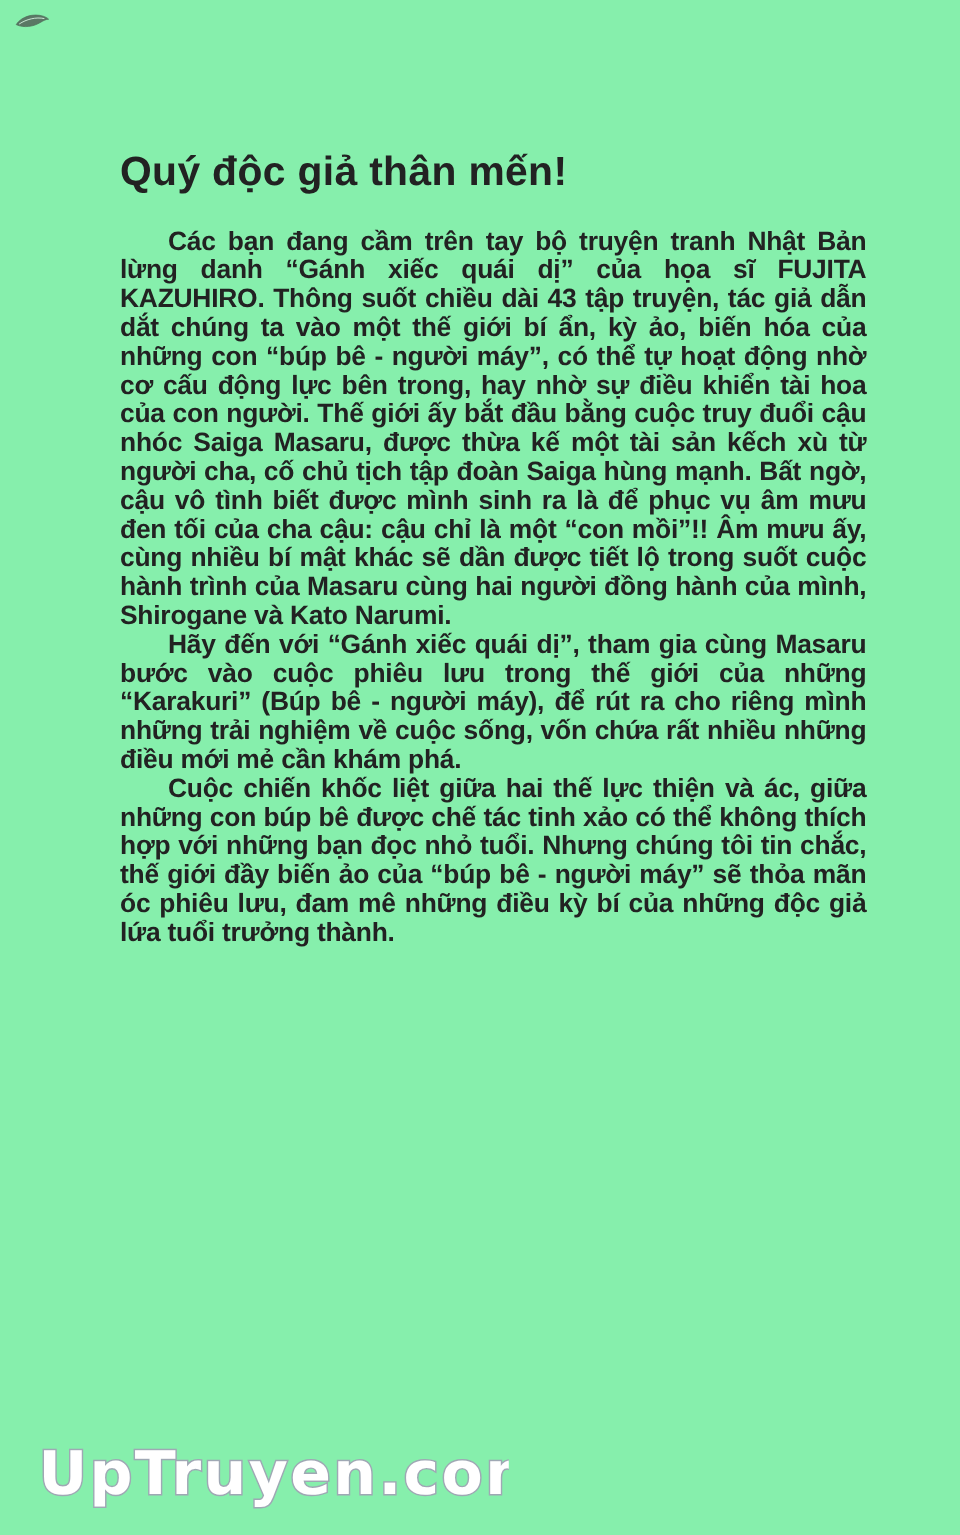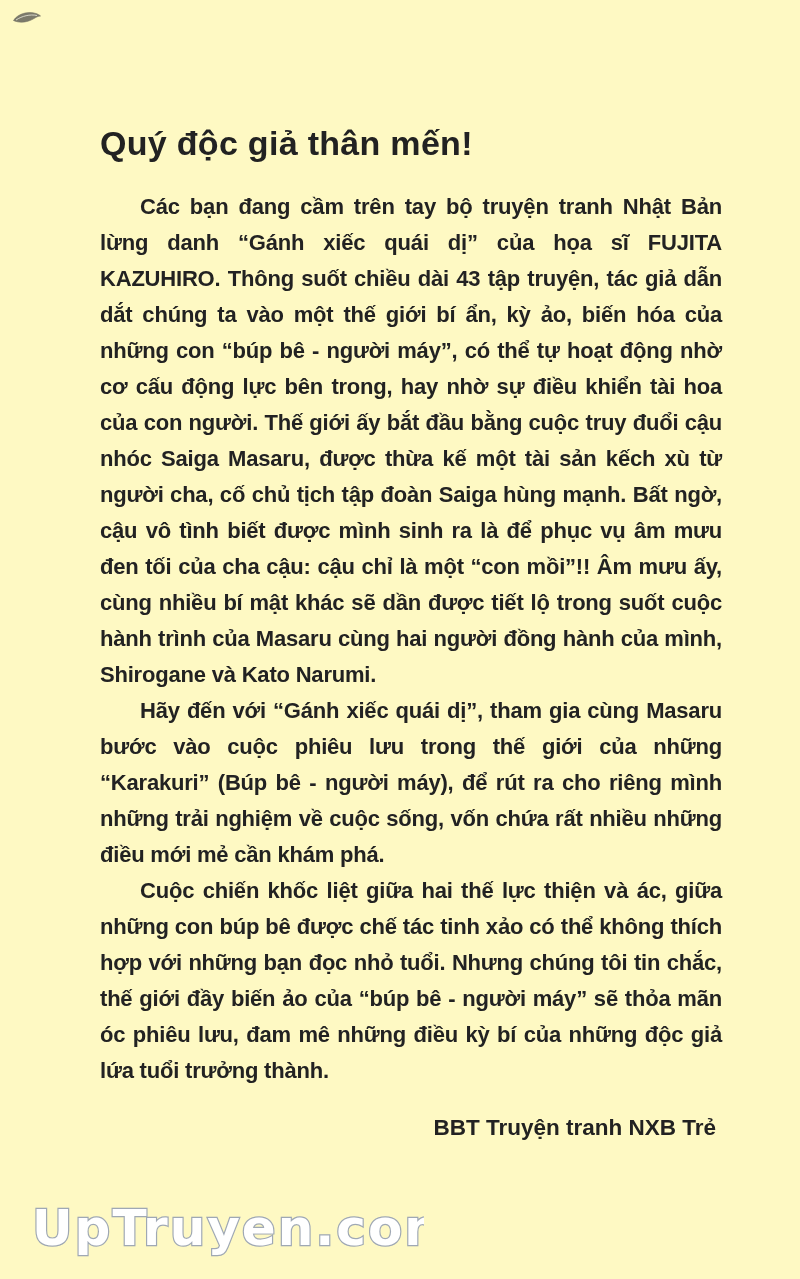--- a/index.html
+++ b/index.html
@@ -10,21 +10,21 @@
     width: 800px;
     height: 1279px;
     background: #fefefe;
     position: relative;
     overflow: hidden;
     font-family: "Liberation Sans", sans-serif;
   }
   .page {
     position: absolute;
     inset: 0;
-    background: #fef9c3;
+    background: #86efac;
   }
   .corner-smudge {
     position: absolute;
     left: 12px;
     top: 10px;
     width: 30px;
     height: 18px;
     opacity: 0.72;
   }
   .content {
@@ -38,21 +38,21 @@
     font-size: 34px;
     font-weight: 700;
     letter-spacing: 0.3px;
     margin: 0 0 26px 0;
     color: #222;
   }
   .body-par {
     margin: 0;
     font-size: 22px;
     font-weight: 700;
-    line-height: 36px;
+    line-height: 24px;
     text-align: justify;
     text-indent: 40px;
     color: #222;
     letter-spacing: -0.2px;
   }
   .signature {
     margin-top: 26px;
     text-align: right;
     padding-right: 6px;
     font-size: 22.5px;
@@ -87,20 +87,19 @@
     <path d="M4,10 C10,6 18,4 25,5.5" fill="none" stroke="#e8e8e8" stroke-width="0.8"></path>
   </svg>
 
   <div class="content">
     <h1 class="page-title">Quý độc giả thân mến!</h1>
 
     <p class="body-par">Các bạn đang cầm trên tay bộ truyện tranh Nhật Bản lừng danh “Gánh xiếc quái dị” của họa sĩ FUJITA KAZUHIRO. Thông suốt chiều dài 43 tập truyện, tác giả dẫn dắt chúng ta vào một thế giới bí ẩn, kỳ ảo, biến hóa của những con “búp bê - người máy”, có thể tự hoạt động nhờ cơ cấu động lực bên trong, hay nhờ sự điều khiển tài hoa của con người. Thế giới ấy bắt đầu bằng cuộc truy đuổi cậu nhóc Saiga Masaru, được thừa kế một tài sản kếch xù từ người cha, cố chủ tịch tập đoàn Saiga hùng mạnh. Bất ngờ, cậu vô tình biết được mình sinh ra là để phục vụ âm mưu đen tối của cha cậu: cậu chỉ là một “con mồi”!! Âm mưu ấy, cùng nhiều bí mật khác sẽ dần được tiết lộ trong suốt cuộc hành trình của Masaru cùng hai người đồng hành của mình, Shirogane và Kato Narumi.</p>
     <p class="body-par">Hãy đến với “Gánh xiếc quái dị”, tham gia cùng Masaru bước vào cuộc phiêu lưu trong thế giới của những “Karakuri” (Búp bê - người máy), để rút ra cho riêng mình những trải nghiệm về cuộc sống, vốn chứa rất nhiều những điều mới mẻ cần khám phá.</p>
     <p class="body-par">Cuộc chiến khốc liệt giữa hai thế lực thiện và ác, giữa những con búp bê được chế tác tinh xảo có thể không thích hợp với những bạn đọc nhỏ tuổi. Nhưng chúng tôi tin chắc, thế giới đầy biến ảo của “búp bê - người máy” sẽ thỏa mãn óc phiêu lưu, đam mê những điều kỳ bí của những độc giả lứa tuổi trưởng thành.</p>
 
-    <div class="signature">BBT Truyện tranh NXB Trẻ</div>
   </div>
 
   <svg class="watermark-svg" viewBox="0 0 400 82" aria-hidden="true">
     <text class="watermark-text" x="8" y="58">UpTruyen.com</text>
   </svg>
 
 </div>
 
 </body></html>

